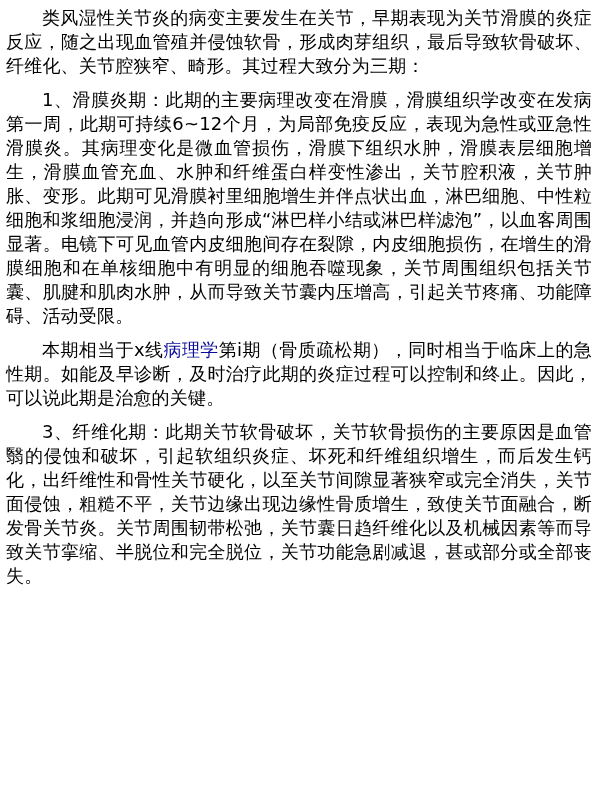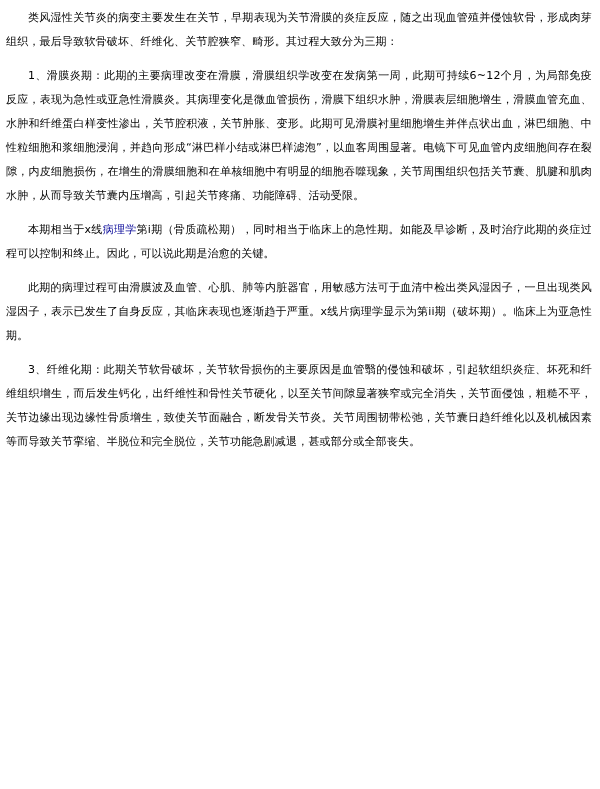--- a/index.html
+++ b/index.html
@@ -1,30 +1,29 @@
 <!DOCTYPE html>
 <html><head>
 <meta charset="utf-8">
 <style>
   html, body { margin: 0; padding: 0; background: #ffffff; }
   body { width: 600px; height: 789px; overflow: hidden; font-family: "DejaVu Sans", sans-serif; color: #000; }
   .doc { padding: 6px 8px 0 6px; }
-  p { margin: 0 0 10px 0; font-size: 11px; line-height: 24px; text-indent: 2em; letter-spacing: 0.2px; text-align: justify; }
+  p { margin: 0 0 10px 0; font-size: 18px; line-height: 24px; text-indent: 2em; letter-spacing: 0.2px; text-align: justify; }
   p.first { margin-bottom: 10px; }
   .head { font-weight: normal; }
   a.link { color: #1a0dab; text-decoration: none; color: #0b0b9a; }
 </style>
 </head>
 <body>
 
 <div class="doc">
   <p class="first">类风湿性关节炎的病变主要发生在关节，早期表现为关节滑膜的炎症反应，随之出现血管殖并侵蚀软骨，形成肉芽组织，最后导致软骨破坏、纤维化、关节腔狭窄、畸形。其过程大致分为三期：</p>
 
   <p><span class="head">1、滑膜炎期：</span><span>此期的主要病理改变在滑膜，滑膜组织学改变在发病第一周，此期可持续6~12个月，为局部免疫反应，表现为急性或亚急性滑膜炎。其病理变化是微血管损伤，滑膜下组织水肿，滑膜表层细胞增生，滑膜血管充血、水肿和纤维蛋白样变性渗出，关节腔积液，关节肿胀、变形。此期可见滑膜衬里细胞增生并伴点状出血，淋巴细胞、中性粒细胞和浆细胞浸润，并趋向形成“淋巴样小结或淋巴样滤泡”，以血客周围显著。电镜下可见血管内皮细胞间存在裂隙，内皮细胞损伤，在增生的滑膜细胞和在单核细胞中有明显的细胞吞噬现象，关节周围组织包括关节囊、肌腱和肌肉水肿，从而导致关节囊内压增高，引起关节疼痛、功能障碍、活动受限。</span></p>
 
   <p><span>本期相当于x线</span><a class="link">病理学</a><span>第i期（骨质疏松期），同时相当于临床上的急性期。如能及早诊断，及时治疗此期的炎症过程可以控制和终止。因此，可以说此期是治愈的关键。</span></p>
 
 
 
-  <p>此期的病理过程可由滑膜波及血管、心肌、肺等内脏器官，用敏感方法可于血清中检出类风湿因子，一旦出现类风湿因子，表示已发生了自身反应，其临床表现也逐渐趋于严重。x线片病理学显示为第ii期（破坏期）。临床上为亚急性期。</p>
 
   <p><span class="head">3、纤维化期：</span><span>此期关节软骨破坏，关节软骨损伤的主要原因是血管翳的侵蚀和破坏，引起软组织炎症、坏死和纤维组织增生，而后发生钙化，出纤维性和骨性关节硬化，以至关节间隙显著狭窄或完全消失，关节面侵蚀，粗糙不平，关节边缘出现边缘性骨质增生，致使关节面融合，断发骨关节炎。关节周围韧带松弛，关节囊日趋纤维化以及机械因素等而导致关节挛缩、半脱位和完全脱位，关节功能急剧减退，甚或部分或全部丧失。</span></p>
 </div>
 
 </body></html>

